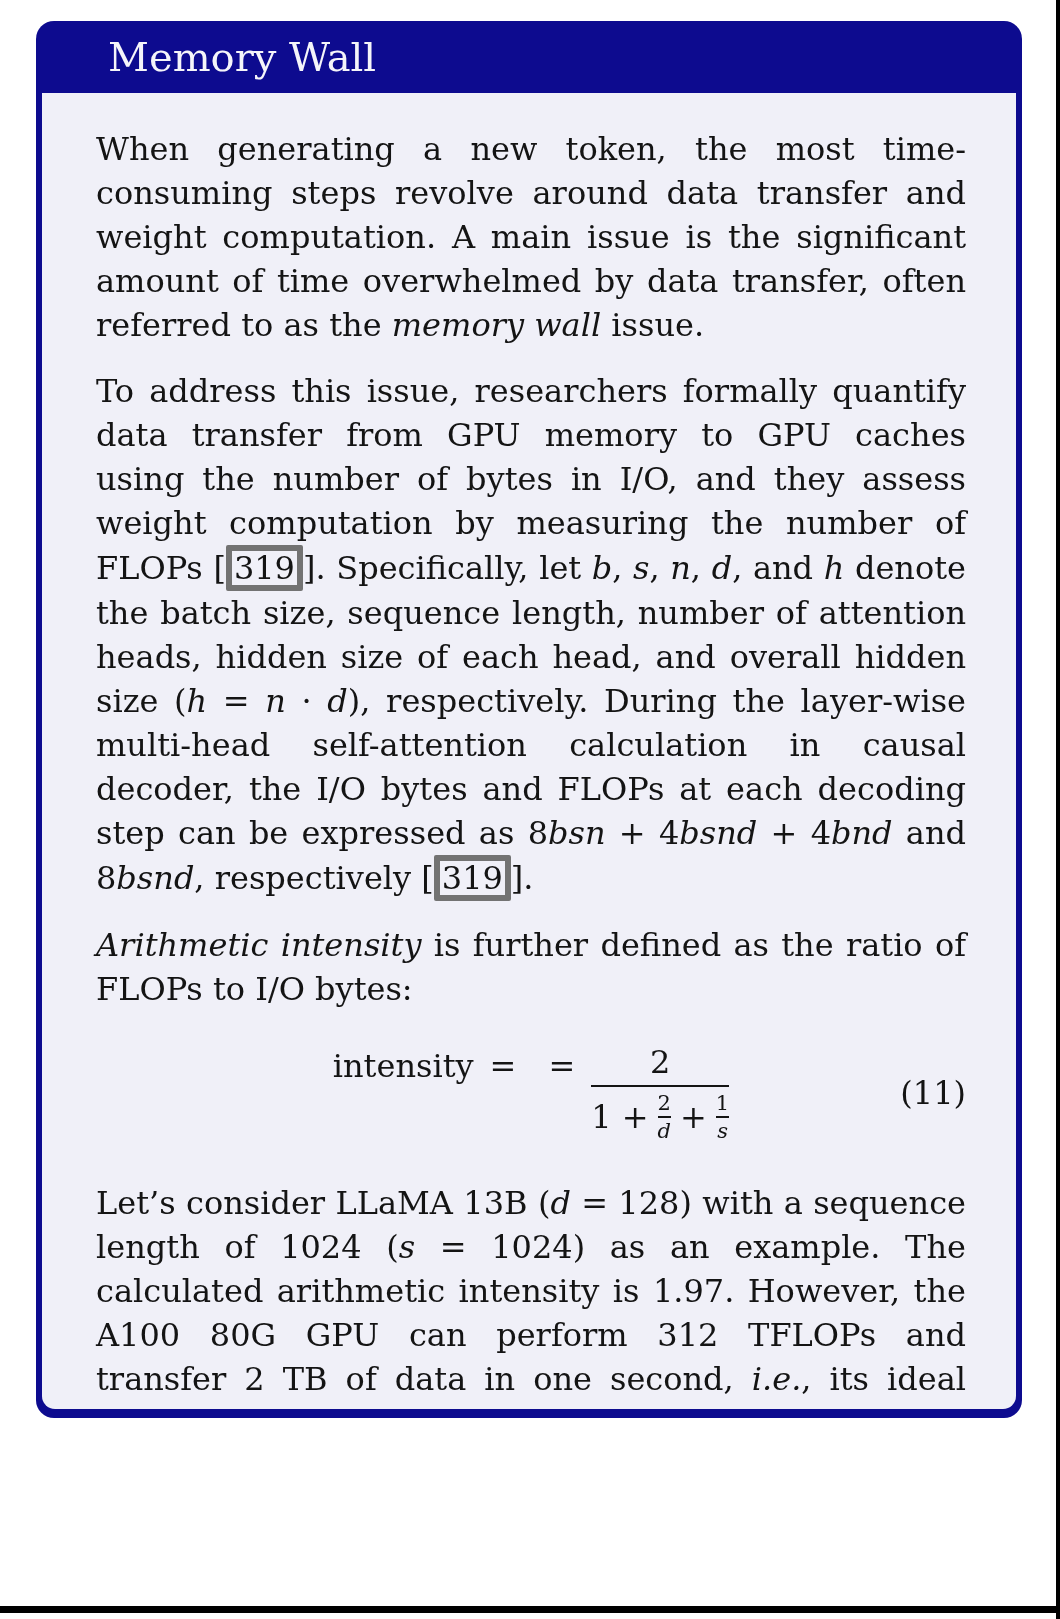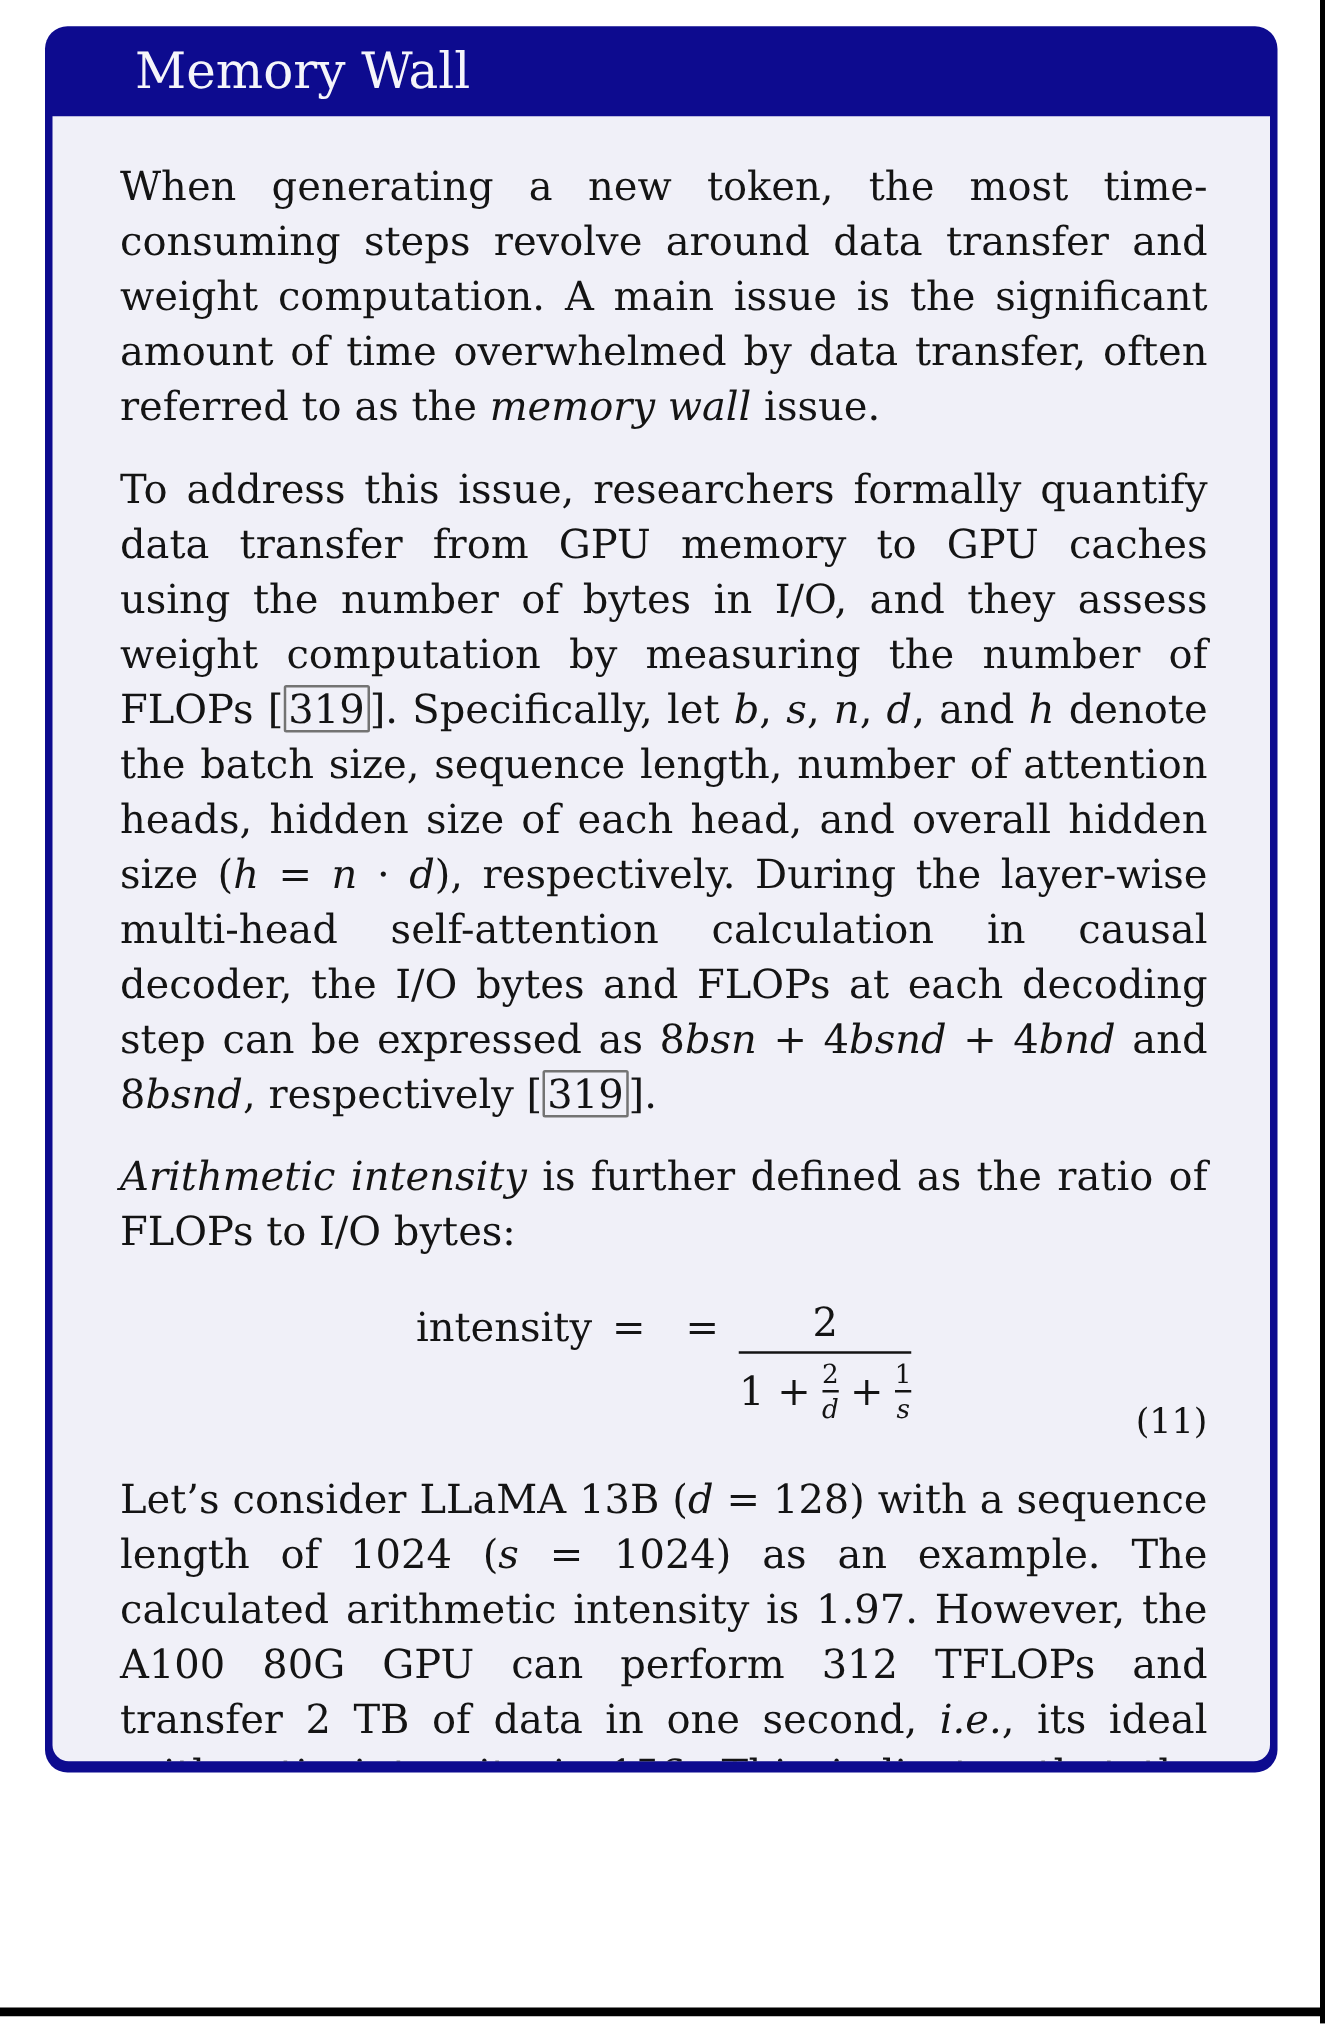--- a/index.html
+++ b/index.html
@@ -46,21 +46,21 @@
     font-size: 32px;
     line-height: 44px;
     text-align: justify;
     overflow: hidden;
   }
   .box-body p { margin: 4px 0 22px 0; }
   .em { font-style: italic; }
   .math i { font-style: italic; }
   .cite { white-space: nowrap; }
   .cite-box {
-    border: 2px solid #737373;
+    border: 6px solid #737373;
     border-radius: 2px;
     padding: 0 2px;
     display: inline-block;
     line-height: 34px;
   }
   .equation {
     position: relative;
     display: flex;
     justify-content: center;
     align-items: center;
@@ -94,22 +94,21 @@
     font-size: 21px;
     line-height: 1.05;
   }
   .frac-small .bar { height: 2px; margin: 2px 0; }
   .it { font-style: italic; }
   .eq-number {
     position: absolute;
     right: 0;
     top: 50%;
     transform: translateY(-50%);
-    font-size: 28px;
-    margin-top: 48px;
+    font-size: 32px;
   }
 </style>
 </head>
 <body>
 
 <div class="page">
   <div class="callout-box" style="background: rgb(13, 11, 143);">
     <div class="box-title" style="color: rgb(245, 245, 250);">
       <span>Memory Wall</span>
     </div>

